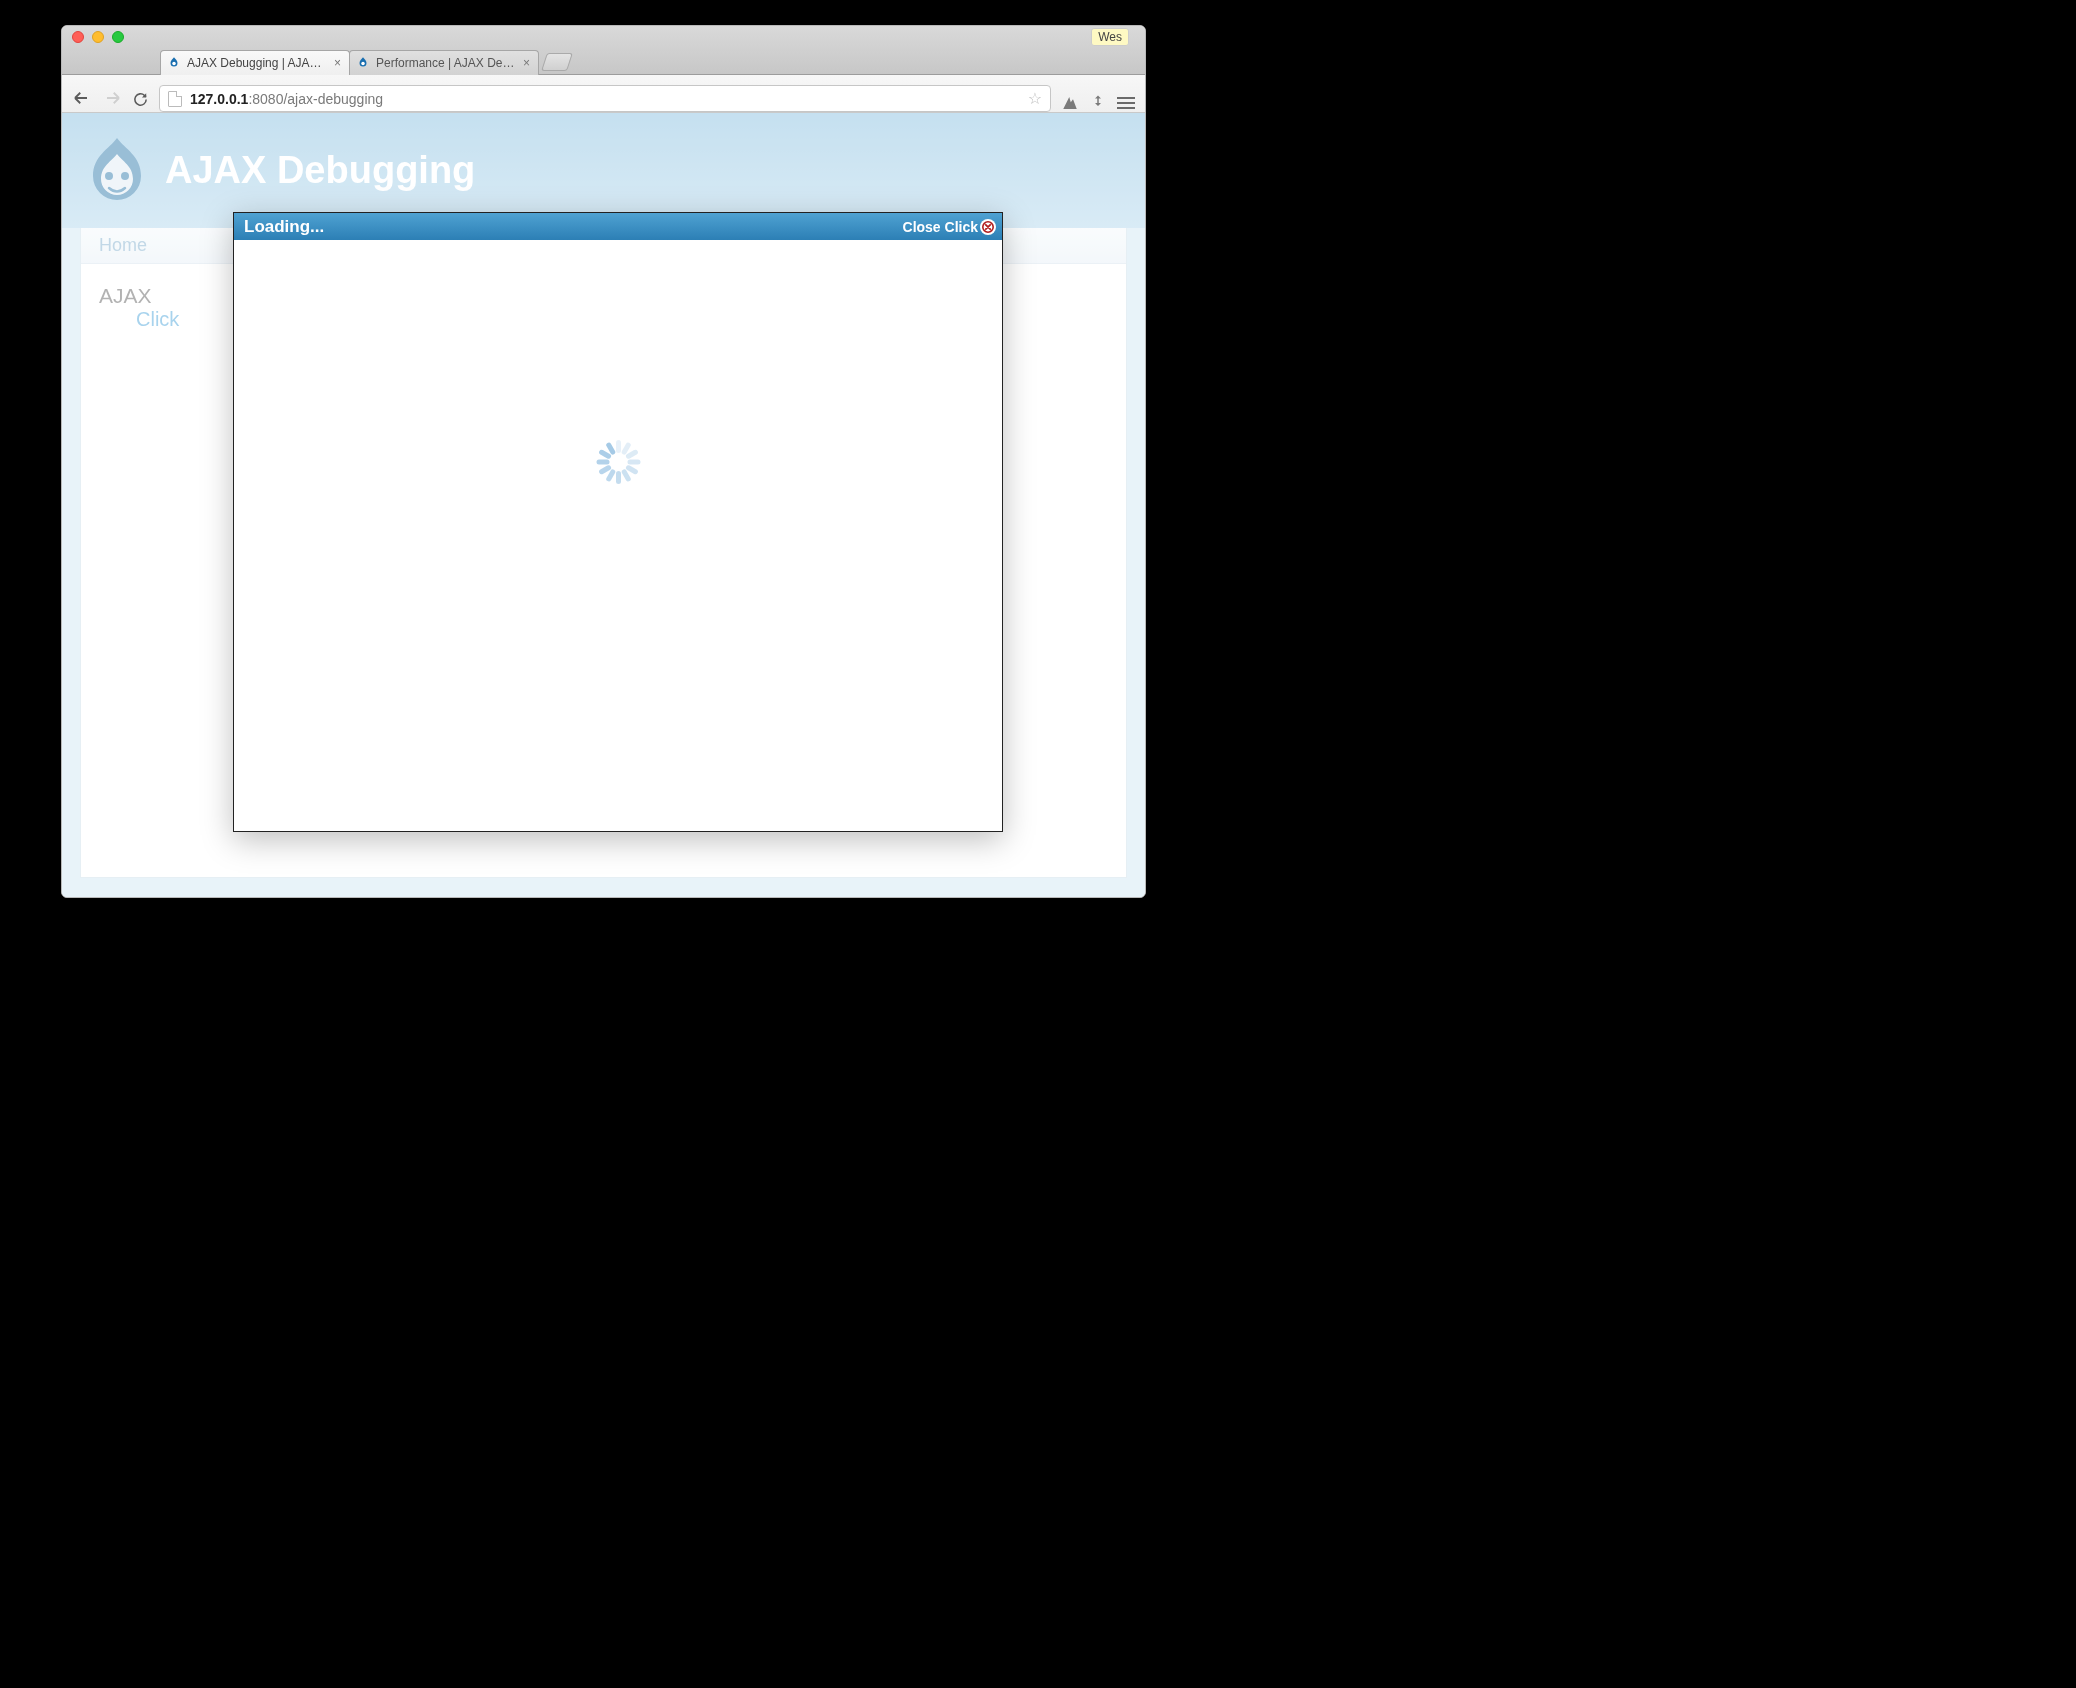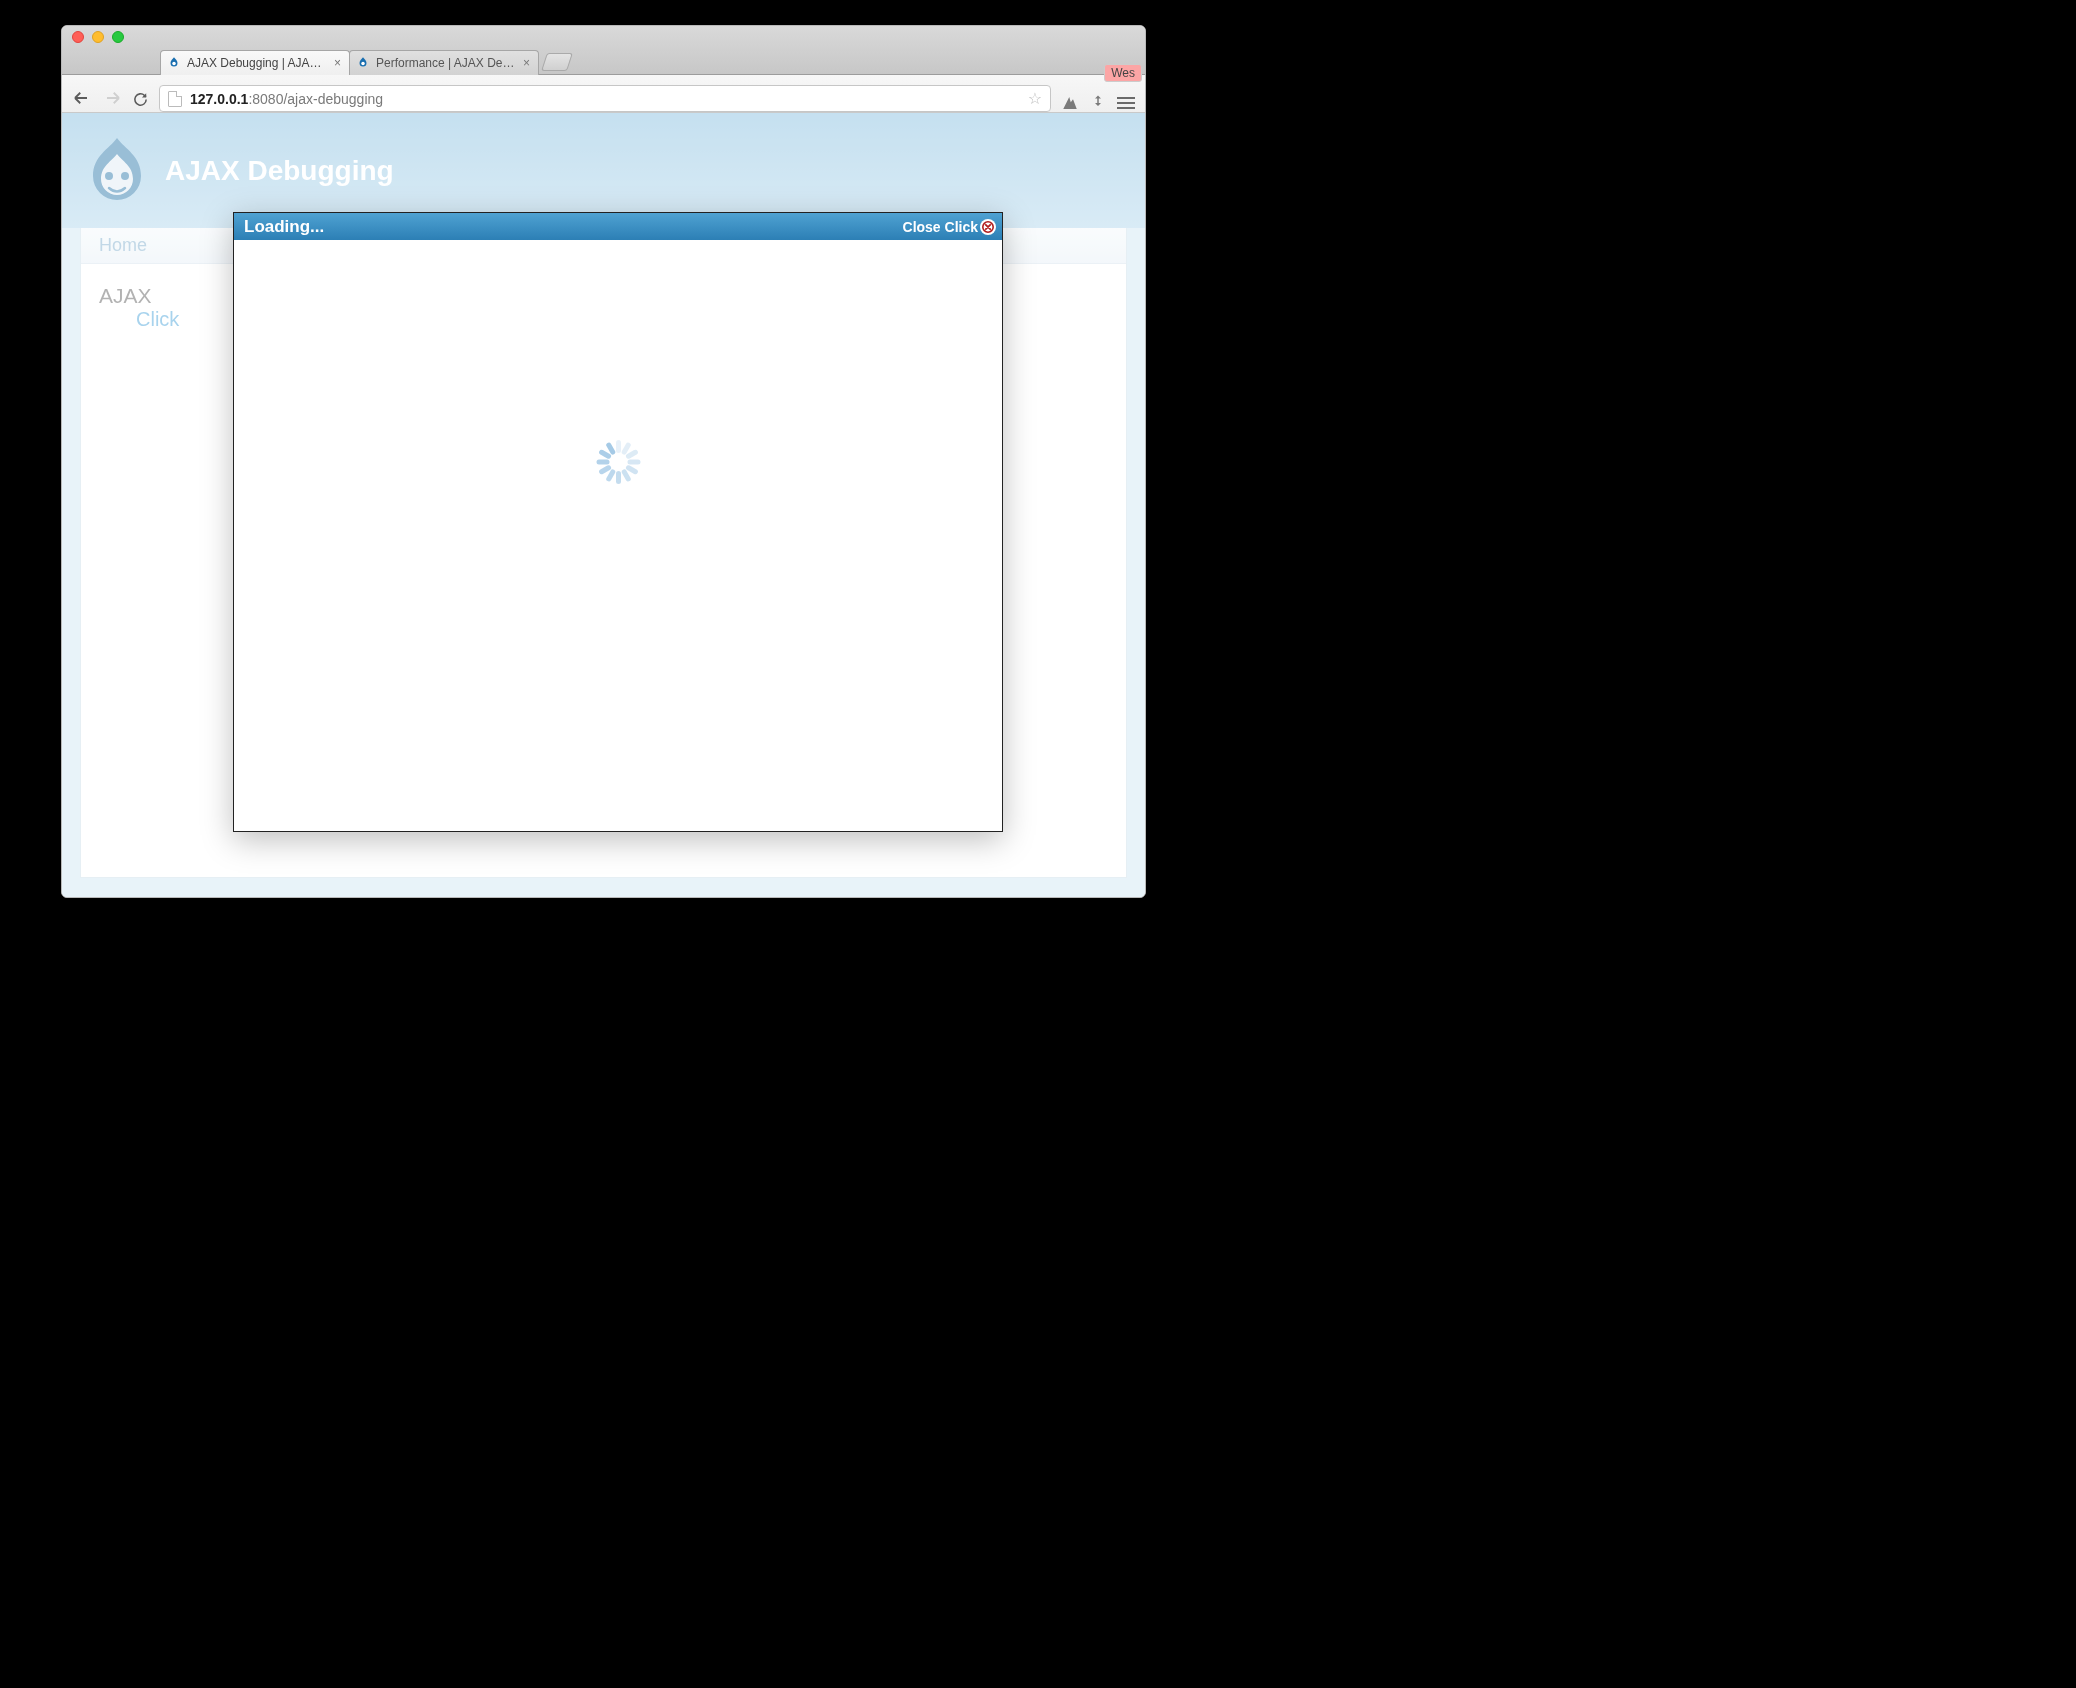--- a/index.html
+++ b/index.html
@@ -35,24 +35,24 @@
     display: flex;
     gap: 8px;
     padding-left: 10px;
     align-items: center;
   }
   .tl { width: 12px; height: 12px; border-radius: 50%; }
   .tl.red { background: #ff5f57; border: 0.5px solid #e0443e; }
   .tl.yellow { background: #ffbd2e; border: 0.5px solid #dea123; }
   .tl.green { background: #28c940; border: 0.5px solid #1aab29; }
   .profile-chip {
-    position:absolute; right:3px; top:2px;
-    background:#fca5a5; border:1px solid #ccc;
+    position:absolute; right:16px; top:2px;
+    background:#fef9c3; border:1px solid #ccc;
     border-radius:3px; padding:1px 6px;
-    font-size:12px; color:#444;margin-top:36px;
+    font-size:12px; color:#444;
   }
   
   .tabstrip {
     height: 28px;
     background: linear-gradient(#d9d9d9, #c7c7c7);
     display: flex;
     align-items: flex-end;
     padding-left: 98px;
     border-bottom:1px solid #9c9c9c;
   }
@@ -124,21 +124,21 @@
   }
   .site-header{
     height:115px;
     background: linear-gradient(#7fbadd,#aad3ea);
     display:flex; align-items:center;
     padding-left:25px;
     gap:18px;
   }
   .drupal-logo { width:60px; height:70px; }
   .site-title {
-    font-size:28px; font-weight:700; color:#fff;
+    font-size:38px; font-weight:700; color:#fff;
     font-family: "Helvetica Neue", Arial, sans-serif;
     text-align: center;
   }
   .content-panel{
     background:#fff;
     margin: 0 18px;
     border:1px solid #c8dbe7;
     border-top:none;
     min-height:650px;
     position:relative;

